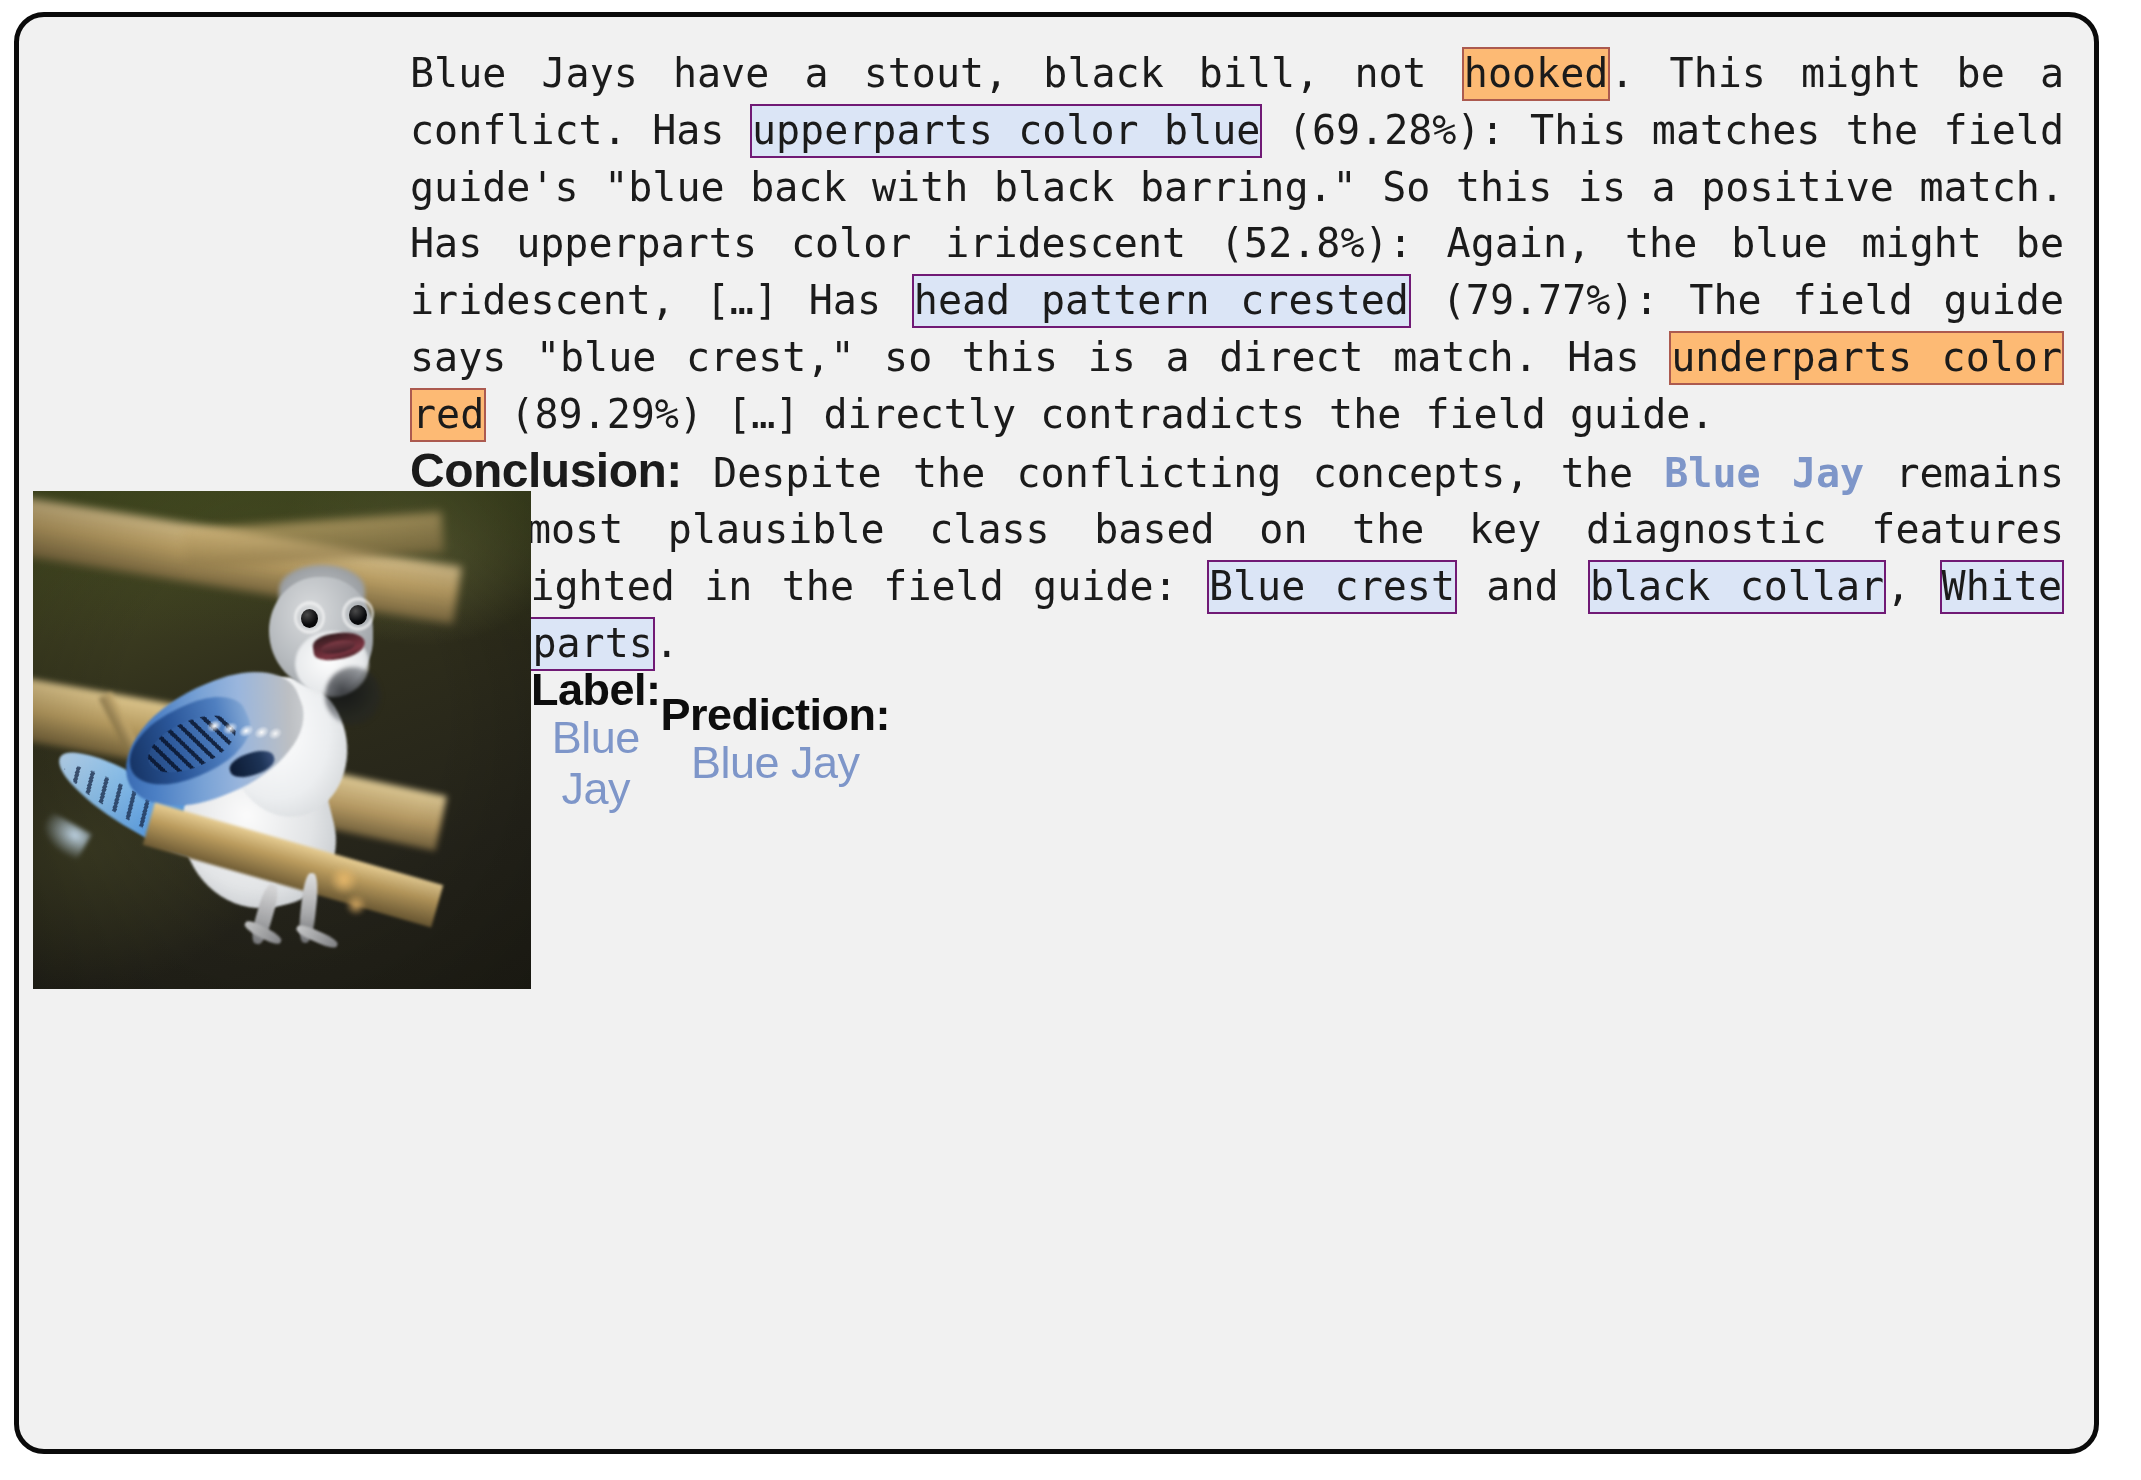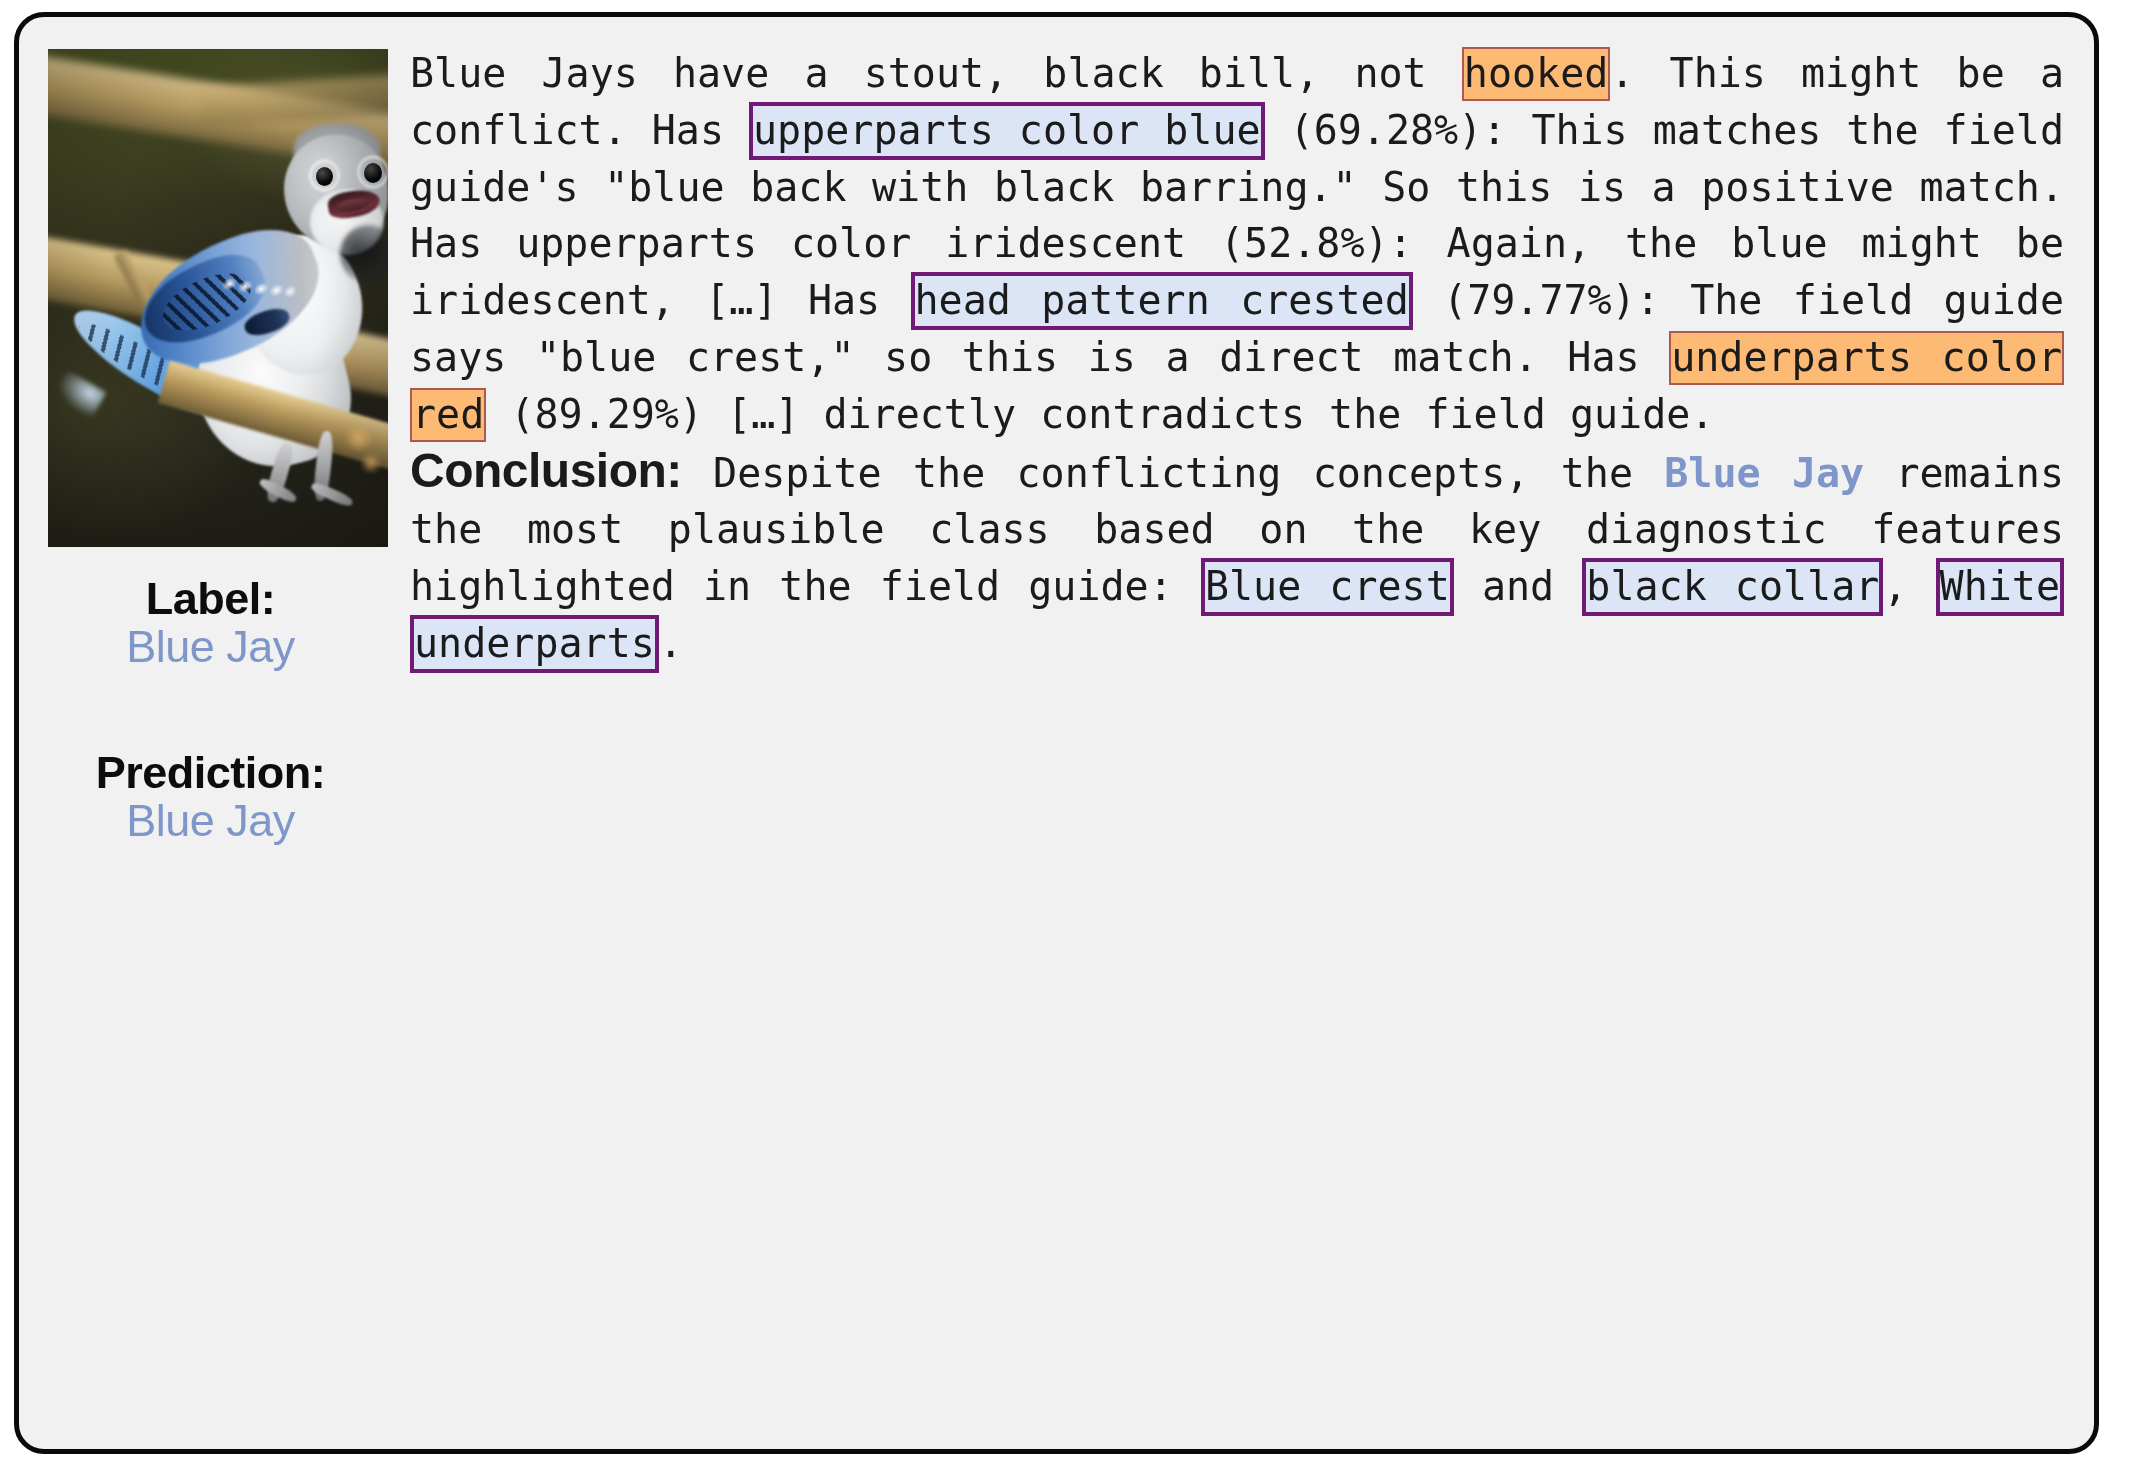--- a/index.html
+++ b/index.html
@@ -33,22 +33,21 @@
     flex-direction: row;
     padding: 26px 30px 18px 14px;
     box-sizing: border-box;
   }
 
   
   #left-col {
     width: 355px;
     flex: 0 0 355px;
     display: flex;
-    flex-direction: column;
-    align-items: flex-end;
+    align-items: center;
     padding-top: 6px;
   }
 
   #bird-photo {
     width: 340px;
     height: 498px;
     flex: 0 0 498px;
     position: relative;
     overflow: hidden;
     background: #2b2a1c;
@@ -331,21 +330,21 @@
     line-height: 56.8px;
     color: #1b1b1b;
     text-align: justify;
     text-align-last: left;
     word-spacing: 0px;
     hyphens: none;
   }
 
   .hl-blue {
     background: #dbe5f6;
-    border: 4px solid #701a75;
+    border: 2px solid #701a75;
     padding: 1px 0 3px 0;
     box-decoration-break: clone;
     -webkit-box-decoration-break: clone;
   }
   .hl-orange {
     background: #fdba74;
     border: 2px solid #ac5a4f;
     padding: 1px 0 3px 0;
     box-decoration-break: clone;
     -webkit-box-decoration-break: clone;

